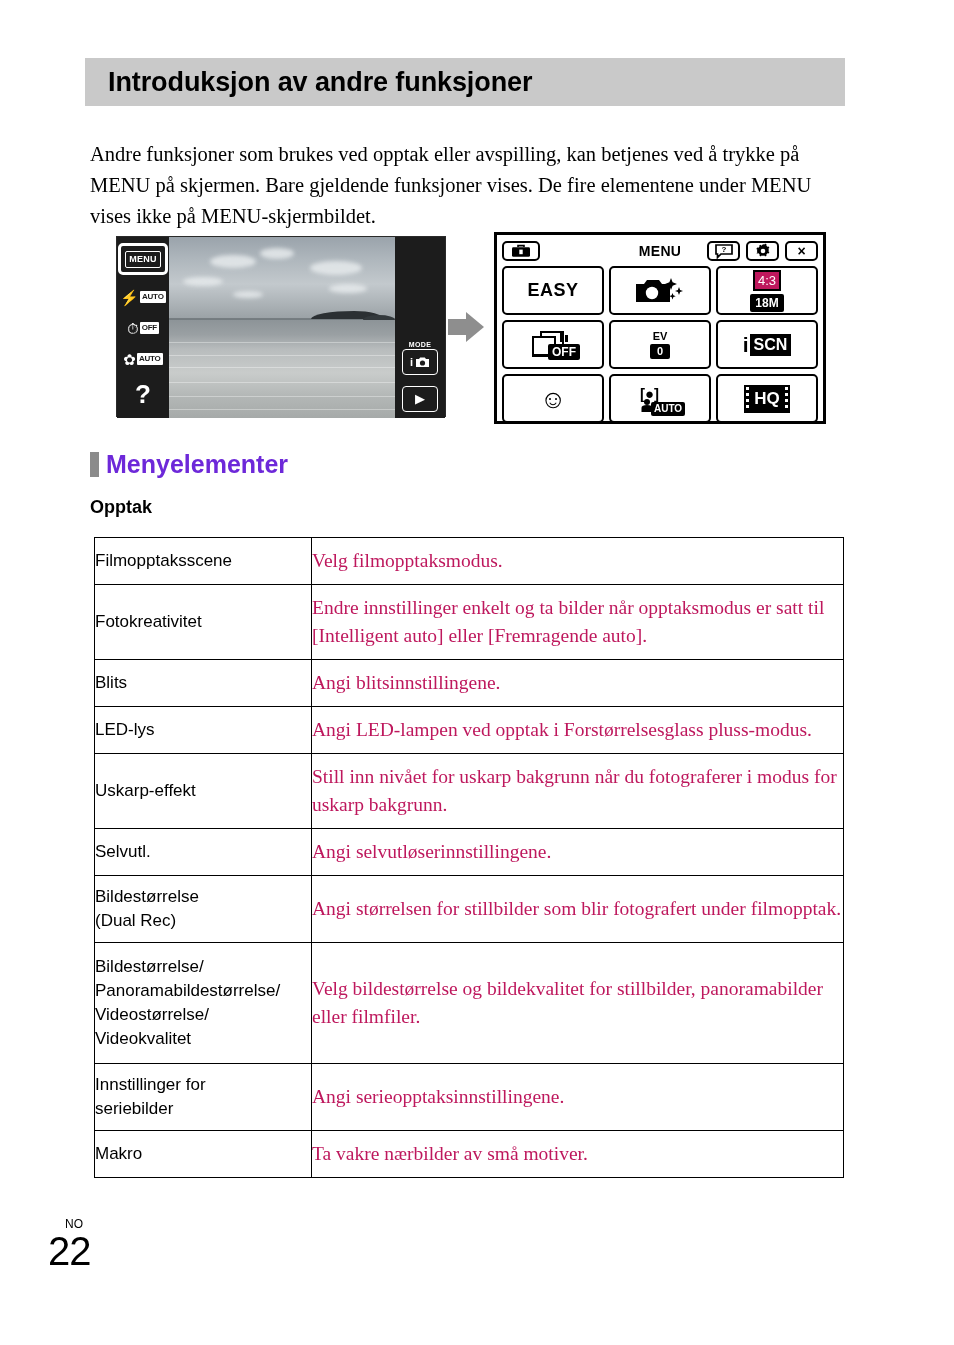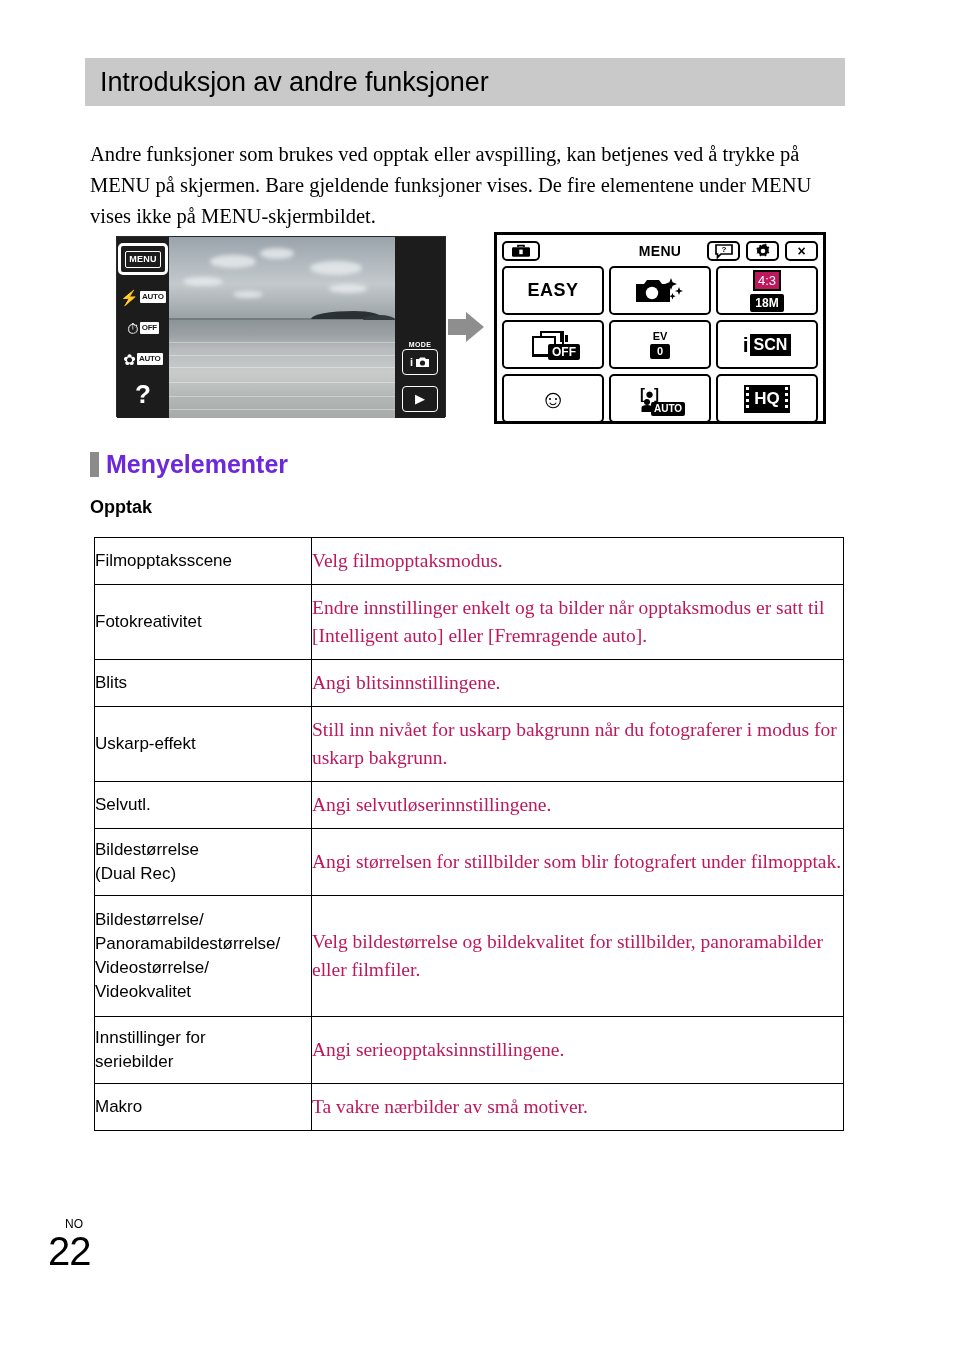--- a/index.html
+++ b/index.html
@@ -21,24 +21,24 @@
     left: 85px;
     top: 58px;
     width: 760px;
     height: 48px;
     background: #c9c9c9;
     display: flex;
     align-items: center;
   }
   .header-title {
     font-family: "Liberation Sans", sans-serif;
-    font-weight: normal;
+    font-weight: bold;
     font-size: 27px;
     color: #000;
-    padding-left: 15px;
+    padding-left: 23px;
     letter-spacing: -0.1px;
   }
 
   
   .intro {
     position: absolute;
     left: 90px;
     top: 118px;
     width: 752px;
     font-family: "Liberation Serif", serif;
@@ -632,20 +632,24 @@
       </tr>
       <tr>
         <td class="k">Fotokreativitet</td>
         <td class="v">Endre innstillinger enkelt og ta bilder når opptaksmodus er satt til [Intelligent auto] eller [Fremragende auto].</td>
       </tr>
       <tr>
         <td class="k">Blits</td>
         <td class="v">Angi blitsinnstillingene.</td>
       </tr>
       <tr>
+        <td class="k">LED-lys</td>
+        <td class="v">Angi LED-lampen ved opptak i Forstørrelsesglass pluss-modus.</td>
+      </tr>
+      <tr>
         <td class="k">Uskarp-effekt</td>
         <td class="v">Still inn nivået for uskarp bakgrunn når du fotograferer i modus for uskarp bakgrunn.</td>
       </tr>
       <tr>
         <td class="k">Selvutl.</td>
         <td class="v">Angi selvutløserinnstillingene.</td>
       </tr>
       <tr>
         <td class="k">Bildestørrelse<br>(Dual Rec)</td>
         <td class="v">Angi størrelsen for stillbilder som blir fotografert under filmopptak.</td>

